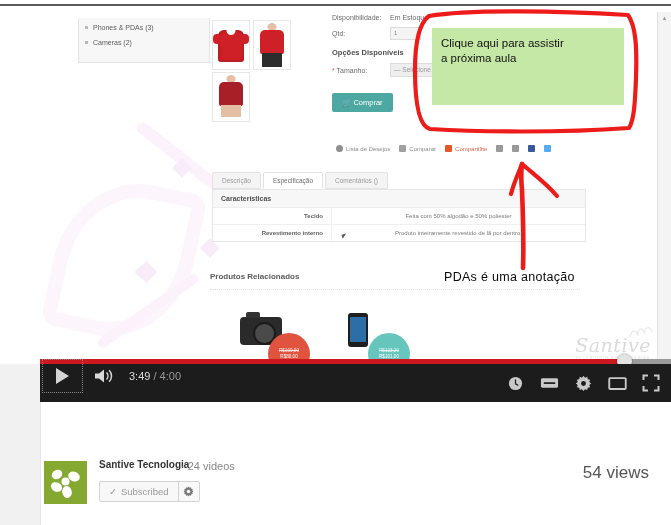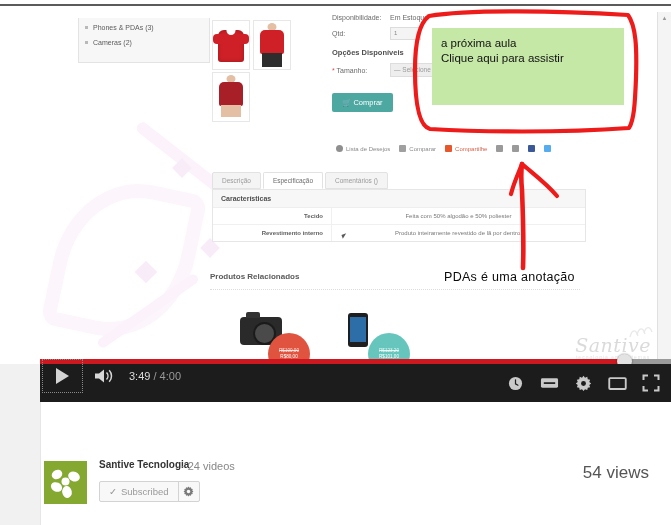--- a/index.html
+++ b/index.html
@@ -284,22 +284,22 @@
         <div class="wm-name">Santive</div>
         <div class="wm-sub">tecnologia em sistemas</div>
       </div>
 
       <div class="page-scroll">
         <div class="arr">▲</div>
       </div>
     </div>
 
     <div class="anno-box">
+      <div>Clique aqui para assistir</div>
       <div>a próxima aula</div>
-      <div>Clique aqui para assistir</div>
     </div>
 
     <svg class="anno-svg" viewBox="0 0 671 364">
 
       <path d="M429 16 C470 9, 560 11, 628 15 C636 26, 637 48, 636 78
                C635 104, 634 120, 629 128 C560 133, 480 132, 430 129
                C418 126, 415 100, 415 70 C415 45, 418 24, 429 16 Z" fill="none" stroke="#ee1b1b" stroke-width="4.2" stroke-linecap="round" stroke-linejoin="round"></path>
 
       <path d="M523 268 C524 240, 523 215, 522 190 C521 180, 521 172, 522 164" fill="none" stroke="#ee1b1b" stroke-width="4.6" stroke-linecap="round"></path>
 

